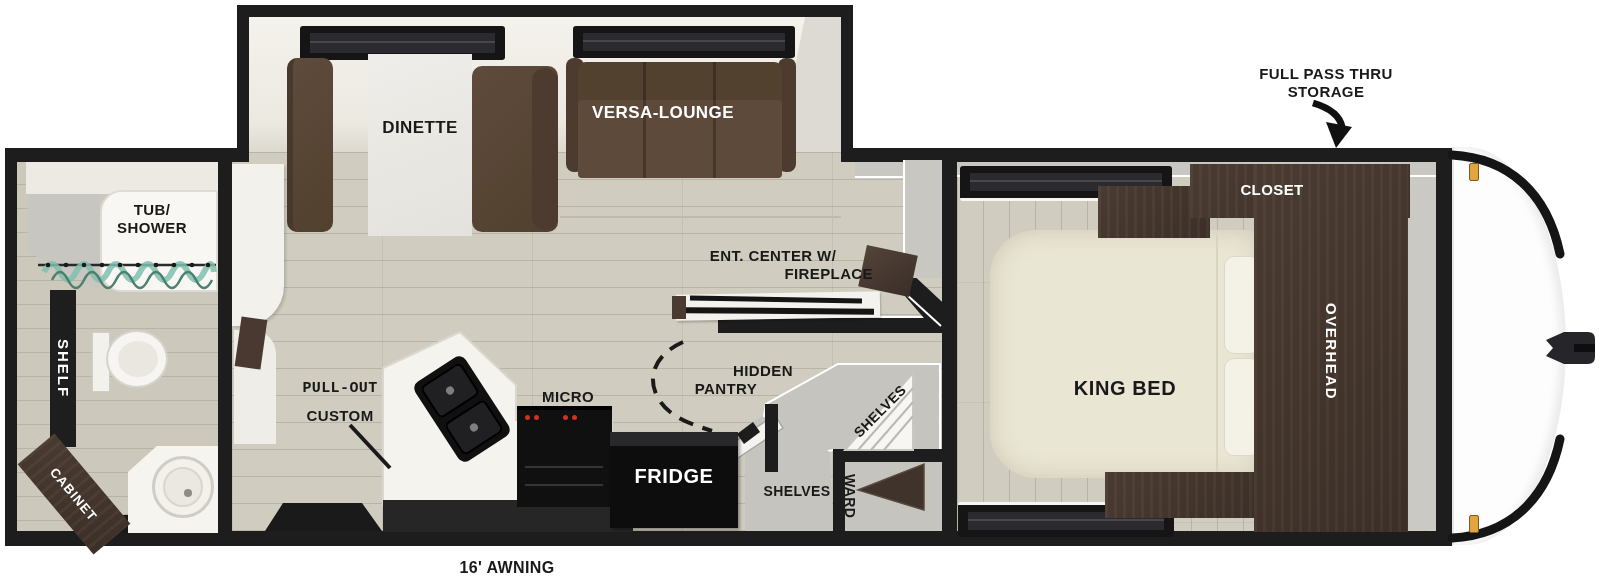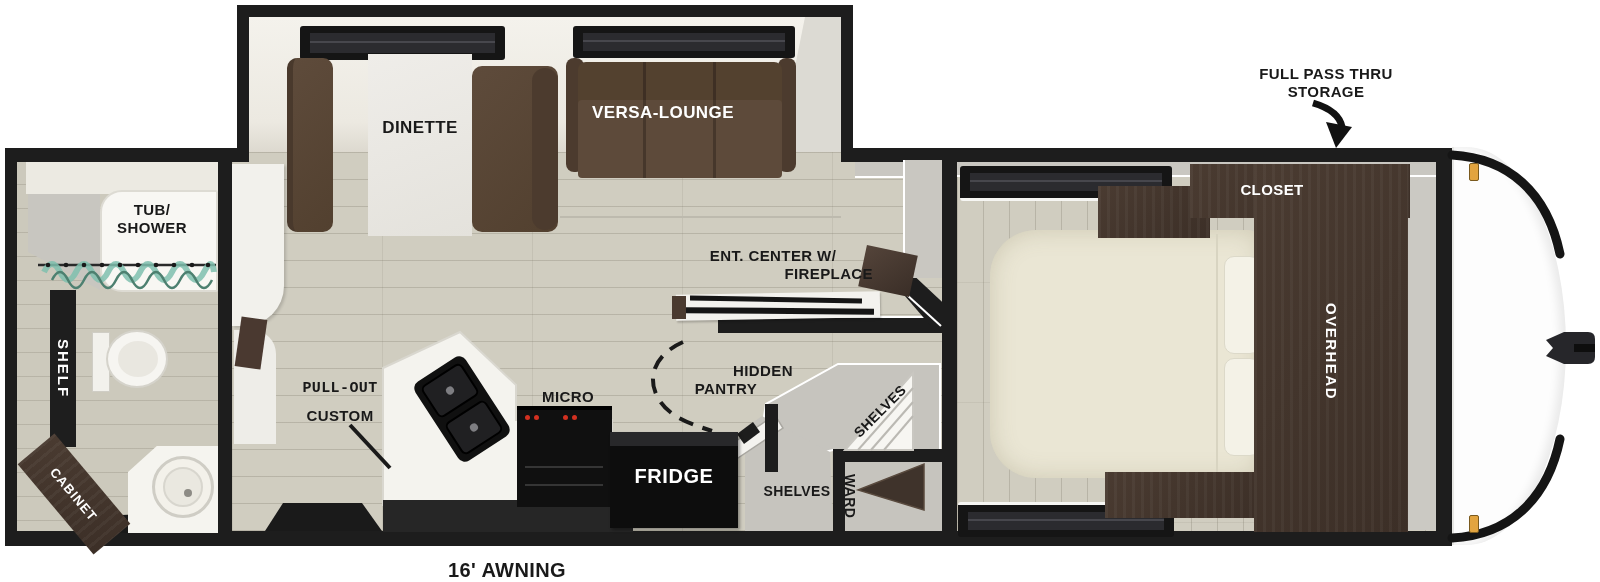--- a/index.html
+++ b/index.html
@@ -205,24 +205,25 @@
         <circle cx="174" cy="265" r="2.3"></circle>
         <circle cx="192" cy="265" r="2.3"></circle>
       <circle cx="208" cy="265" r="2.3"></circle>
     </g>
     <path d="M1313,103 C1330,108 1340,116 1342,127" fill="none" stroke="#111" stroke-width="7"></path>
     <polygon points="1326,122 1352,127 1336,148" fill="#111"></polygon>
   </svg>
 
   <div class="lbl" style="left:1226px;top:66px;width:200px;">FULL PASS THRU</div>
   <div class="lbl" style="left:1226px;top:84px;width:200px;">STORAGE</div>
-  <div class="lbl mid" style="left:427px;top:560px;width:160px;font-size:20px;">16' AWNING</div>
+  <div class="lbl mid" style="left:427px;top:560px;width:160px;font-size:16px;">16' AWNING</div>
 
   <div class="lbl w" style="left:1222px;top:182px;width:100px;">CLOSET</div>
   <div class="lbl w vflex" style="left:1320px;top:294px;width:22px;height:116px;letter-spacing:1.5px;">OVERHEAD</div>
+  <div class="lbl big" style="left:1010px;top:378px;width:230px;">KING BED</div>
 
   <div class="lbl mid" style="left:365px;top:119px;width:110px;">DINETTE</div>
   <div class="lbl w mid" style="left:563px;top:104px;width:200px;">VERSA-LOUNGE</div>
   <div class="lbl" style="left:673px;top:248px;width:200px;">ENT. CENTER W/</div>
   <div class="lbl" style="left:673px;top:266px;width:200px;text-align:right;">FIREPLACE</div>
 
   <div class="lbl" style="left:518px;top:389px;width:100px;">MICRO</div>
   <div class="lbl w big" style="left:614px;top:466px;width:120px;">FRIDGE</div>
   <div class="lbl" style="left:290px;top:381px;width:100px;font-family:Liberation Mono, monospace;">PULL-OUT</div>
   <div class="lbl" style="left:290px;top:408px;width:100px;">CUSTOM</div>

